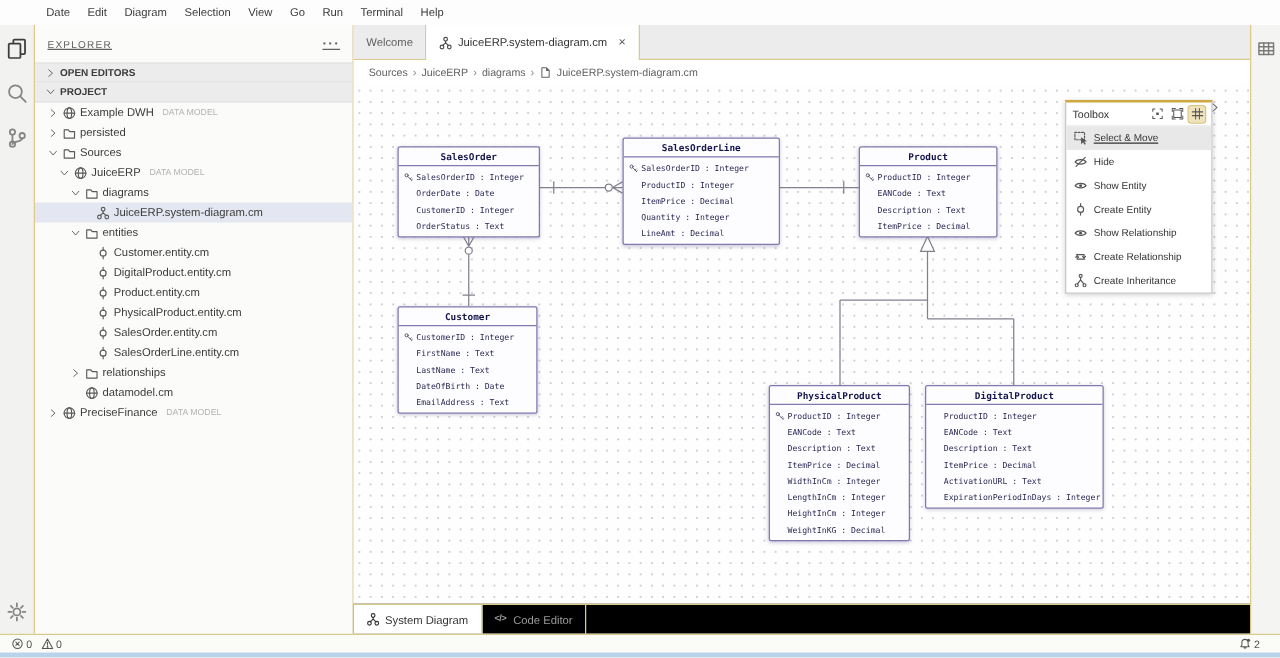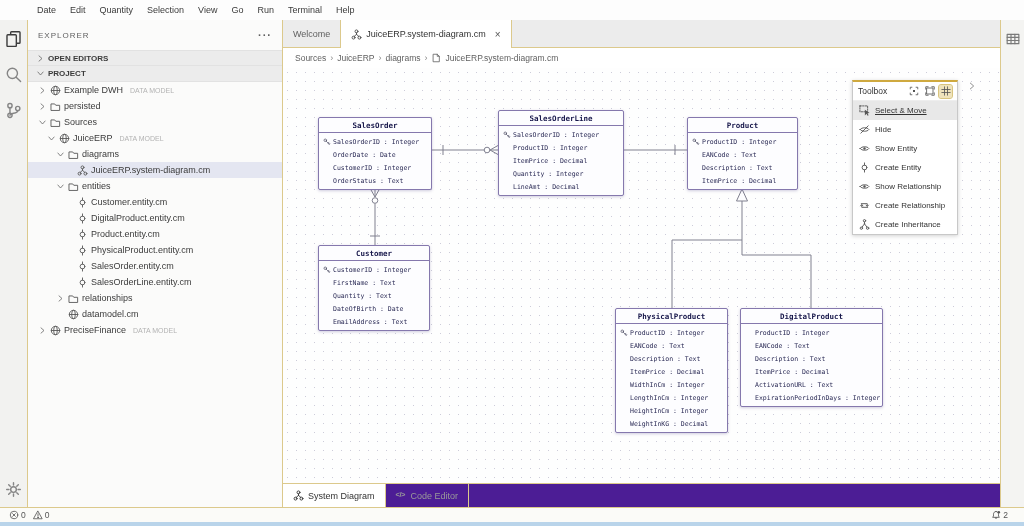--- a/index.html
+++ b/index.html
@@ -24,21 +24,21 @@
     border-right:1px solid #dcc98c; display:flex; flex-direction:column; }
   .act-item { width:27px; height:36px; display:flex; align-items:center; justify-content:center; color:#858585; }
   .act-item.active { color:#3c3c3c; }
   .act-icon { width:17px; height:17px; }
   .act-spacer { flex:1; }
 
   
   .sidebar { position:absolute; left:28px; top:20px; width:255px; height:487px; background:#fbfbfa;
     border-right:1px solid #dcc98c; overflow:hidden; }
   .sb-header { height:30px; display:flex; align-items:center; padding:0 10px; font-size:8px;
-    letter-spacing:1px; color:#616161; }
+    letter-spacing:1px; color:#616161;text-decoration:underline; }
   .sb-header .sp { flex:1; }
   .sb-section { height:16px; background:#ececec; border-top:1px solid #e2e2e2; border-bottom:1px solid #e2e2e2;
     display:flex; align-items:center; gap:3px; padding-left:8px; font-size:8px; font-weight:bold; color:#3b3b3b; }
   .sb-section + .sb-section { border-top:none; }
   .chev { width:9px; height:9px; color:#5f5f5f; display:inline-flex; flex:none; }
   .tree-row { height:16px; display:flex; align-items:center; gap:3px; font-size:9px; color:#3b3b3b; white-space:nowrap; }
   .tree-row.selected { background:#e4e6f1; }
   .ticon { width:11px; height:11px; color:#5a5a5a; }
   .tbadge { font-size:7px; color:#b3b3b3; margin-left:4px; }
 
@@ -63,33 +63,33 @@
   .entity { position:absolute; background:#fdfdff; border:1px solid #8578ad; border-radius:2px;
     box-shadow:0 1px 3px rgba(100,90,150,.3); font-family:"DejaVu Sans Mono", monospace; }
   .etitle { height:15px; line-height:15px; text-align:center; font-weight:bold; font-size:7.5px;
     color:#16164a; border-bottom:1px solid #8578ad; }
   .erows { padding:2px 0;text-align:center; }
   .erow { height:13px; display:flex; align-items:center; padding:0 4px; font-size:6.5px; color:#2a2a55; }
   .ekey { width:8px; height:8px; margin-right:2px; color:#45455e; display:inline-flex; flex:none; }
   .etext { white-space:nowrap; }
 
   
-  .toolbox { position:absolute; left:569px; top:12px; width:106px; background:#fff;
+  .toolbox { position:absolute; left:569px; top:12px; width:118px; background:#fff;
     border:1px solid #c8c8c8; border-top:2px solid #cfa93f; box-shadow:0 1px 4px rgba(0,0,0,.18); }
   .tb-header { height:19px; display:flex; align-items:center; gap:3px; padding:0 5px; border-bottom:1px solid #eee; }
   .tb-title { flex:1; font-size:8.5px; color:#333; }
   .tb-hicon { width:13px; height:13px; padding:1.5px; border-radius:2px; color:#555; }
   .tb-hicon.active { background:#efe3bb; outline:1px solid #d8c47e; }
   .tb-item { height:19px; display:flex; align-items:center; gap:5px; padding:0 6px; font-size:8px; color:#333; white-space:nowrap; }
   .tb-item.active { background:#e8e8e8;text-decoration:underline; }
   .tb-icon { width:11px; height:11px; color:#555; }
   .canvas-chev { position:absolute; left:684px; top:13px; width:10px; height:10px; color:#777; }
 
   
-  .bottombar { position:absolute; left:0; bottom:0; right:0; height:24px; background:#4c1d95;
+  .bottombar { position:absolute; left:0; bottom:0; right:0; height:24px; background:#000000;
     border-top:1px solid #dcc98c; display:flex; align-items:stretch; }
   .btab { display:flex; align-items:center; gap:4px; padding:0 10px; font-size:9px; color:#9a9a9a;
     border-right:1px solid #dcc98c; }
   .btab.active { background:#fff; color:#333; }
   .btab .icon { width:11px; height:11px; }
 
   
   .rightbar { position:absolute; left:1000px; top:20px; width:24px; height:487px; background:#f4f4f2;
     border-left:1px solid #dcc98c; display:flex; flex-direction:column; align-items:center; }
   .rb-icon { width:14px; height:14px; margin-top:12px; color:#7a7a7a; }
@@ -103,21 +103,21 @@
   .bluestrip { position:absolute; left:0; top:522px; width:1024px; height:4px; background:#b9d4ea; }
 </style>
 </head>
 <body>
 
 <div id="window">
 
   <div class="menubar">
       <div class="menu-item">Date</div>
       <div class="menu-item">Edit</div>
-      <div class="menu-item">Quantity</div>
+      <div class="menu-item">Diagram</div>
       <div class="menu-item">Selection</div>
       <div class="menu-item">View</div>
       <div class="menu-item">Go</div>
       <div class="menu-item">Run</div>
       <div class="menu-item">Terminal</div>
       <div class="menu-item">Help</div>
     </div>
 
   <div class="activitybar">
     <div>
@@ -540,21 +540,21 @@
                   </svg>
                 </span>
                 <span class="etext">CustomerID : Integer</span>
               </div>
               <div class="erow">
                 <span class="ekey icon"></span>
                 <span class="etext">FirstName : Text</span>
               </div>
               <div class="erow">
                 <span class="ekey icon"></span>
-                <span class="etext">Quantity : Text</span>
+                <span class="etext">LastName : Text</span>
               </div>
               <div class="erow">
                 <span class="ekey icon"></span>
                 <span class="etext">DateOfBirth : Date</span>
               </div>
               <div class="erow">
                 <span class="ekey icon"></span>
                 <span class="etext">EmailAddress : Text</span>
               </div>
             </div>

